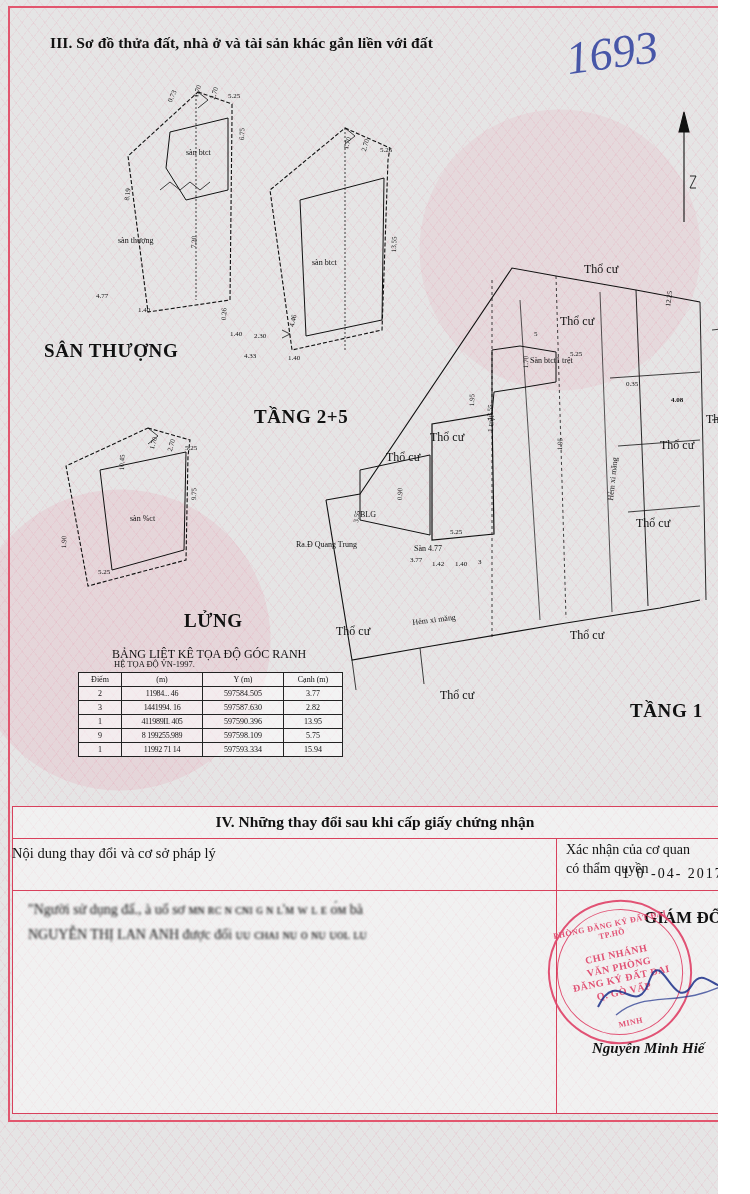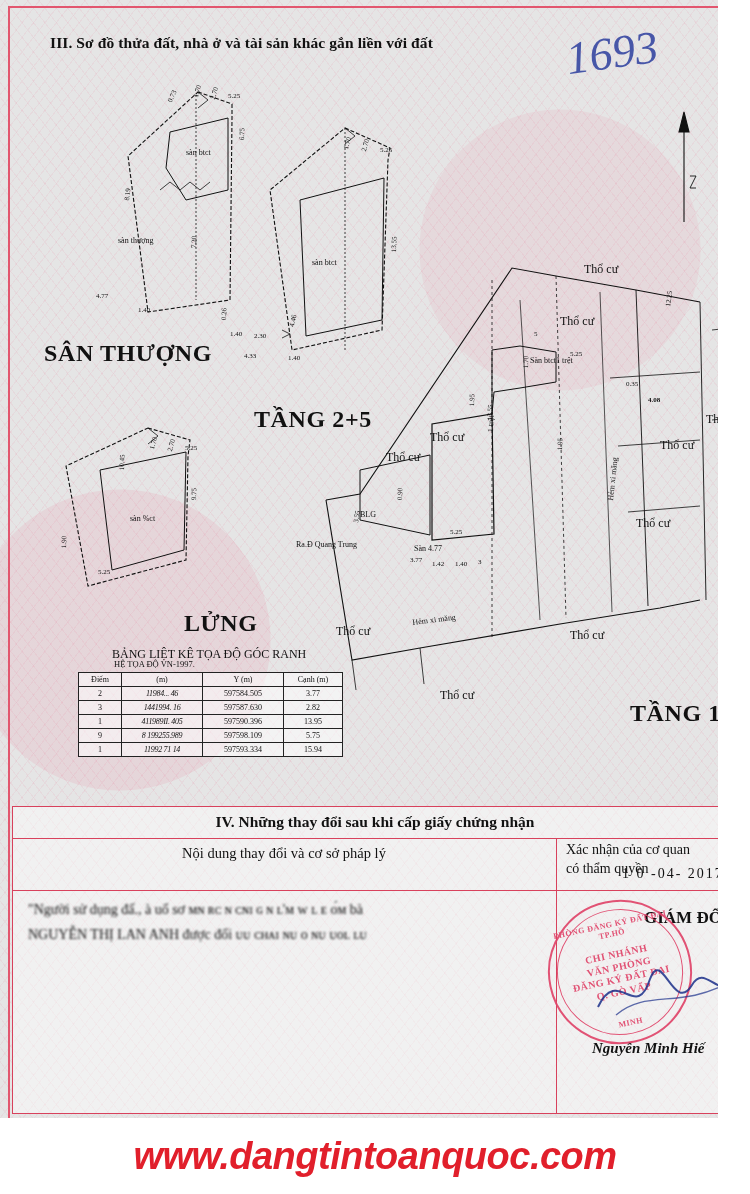--- a/index.html
+++ b/index.html
@@ -47,21 +47,21 @@
   }
   .sec-title {
     position: absolute;
     font-size: 15.5px;
     font-weight: bold;
     color: #111;
     letter-spacing: 0.1px;
   }
   .big-label {
     position: absolute;
-    font-size: 24px;
+    font-size: 19px;
     font-weight: bold;
     color: #111;
     letter-spacing: 0.6px;
   }
   .dim {
     position: absolute;
     font-size: 7px;
     color: #111;
     font-family: "Liberation Serif", serif;
     white-space: nowrap;
@@ -104,21 +104,21 @@
   }
   table.coord th, table.coord td {
     border: 1px solid #222;
     padding: 1px 3px;
     text-align: center;
     font-weight: normal;
     color: #111;
     height: 11px;
   }
   table.coord th { font-size: 8px; margin-top: 46px; }
-  table.coord td.blur { filter: blur(0.7px); letter-spacing: -0.3px; font-style: italic; }
+  table.coord td.blur { filter: blur(0.7px); letter-spacing: -0.3px; }
   
   .sec4-box {
     position: absolute;
     left: 12px;
     top: 806px;
     width: 726px;
     height: 308px;
     border: 1.5px solid #d8415c;
     box-sizing: border-box;
     background: rgba(255,255,255,0.45);
@@ -148,21 +148,20 @@
   .sec4-vr {
     position: absolute;
     left: 556px; top: 838px;
     height: 276px;
     border-left: 1.5px solid #d8415c;
   }
   .sec4-head-left {
     position: absolute;
     left: 12px; top: 845px;
     width: 544px;
-    text-align: center;
     font-size: 14.5px;
     color: #111;
   }
   .sec4-head-right {
     position: absolute;
     left: 566px; top: 841px;
     width: 178px;
     font-size: 14px;
     color: #111;
     line-height: 1.35;
@@ -367,21 +366,21 @@
     <div class="dim rotn" style="left:118px; top:470px; transform:rotate(-88deg);">10.45</div>
     <div class="dim rotn" style="left:190px; top:500px; transform:rotate(-88deg);">9.75</div>
     <div class="dim rotn" style="left:60px; top:548px; transform:rotate(-88deg);">1.90</div>
     <div class="dim" style="left:98px; top:568px;">5.25</div>
     <div class="inner-lbl" style="left:130px; top:514px;">sàn %ct</div>
 
     <div class="dim" style="left:534px; top:330px;">5</div>
     <div class="dim rotn" style="left:522px; top:368px; transform:rotate(-88deg);">1.70</div>
     <div class="dim" style="left:570px; top:350px;">5.25</div>
     <div class="dim" style="left:626px; top:380px;">0.35</div>
-    <div class="dim" style="left:648px; top:396px;font-weight:bold;">4.08</div>
+    <div class="dim" style="left:671px; top:396px;font-weight:bold;">4.08</div>
     <div class="dim rotn" style="left:664px; top:306px; transform:rotate(-82deg);">12.25</div>
     <div class="dim rotn" style="left:468px; top:406px; transform:rotate(-88deg);">1.95</div>
     <div class="dim rotn" style="left:556px; top:450px; transform:rotate(-88deg);">1.95</div>
     <div class="dim rotn" style="left:486px; top:420px; transform:rotate(-88deg);">13.55</div>
     <div class="dim rotn" style="left:396px; top:500px; transform:rotate(-88deg);">0.90</div>
     <div class="dim rotn" style="left:352px; top:522px; transform:rotate(-80deg);">3.55</div>
     <div class="dim" style="left:450px; top:528px;">5.25</div>
     <div class="dim" style="left:410px; top:556px;">3.77</div>
     <div class="dim" style="left:432px; top:560px;">1.42</div>
     <div class="dim" style="left:455px; top:560px;">1.40</div>
@@ -491,16 +490,13 @@
     </div>
 
     <svg class="sig-scribble" width="170" height="90" viewBox="0 0 170 90">
       <path d="M10,62 C30,20 48,78 62,34 C74,2 86,70 104,40 C118,16 132,62 152,30" stroke="#1b2f8a" stroke-width="2" fill="none" opacity="0.85"></path>
       <path d="M28,70 C58,44 92,64 140,38" stroke="#1b2f8a" stroke-width="1.4" fill="none" opacity="0.7"></path>
     </svg>
 
     <div class="signer">Nguyễn Minh Hiế</div>
   </div>
 
-  <div class="watermark">
-    <span>www.dangtintoanquoc.com</span>
-  </div>
 </div>
 
 </body></html>

